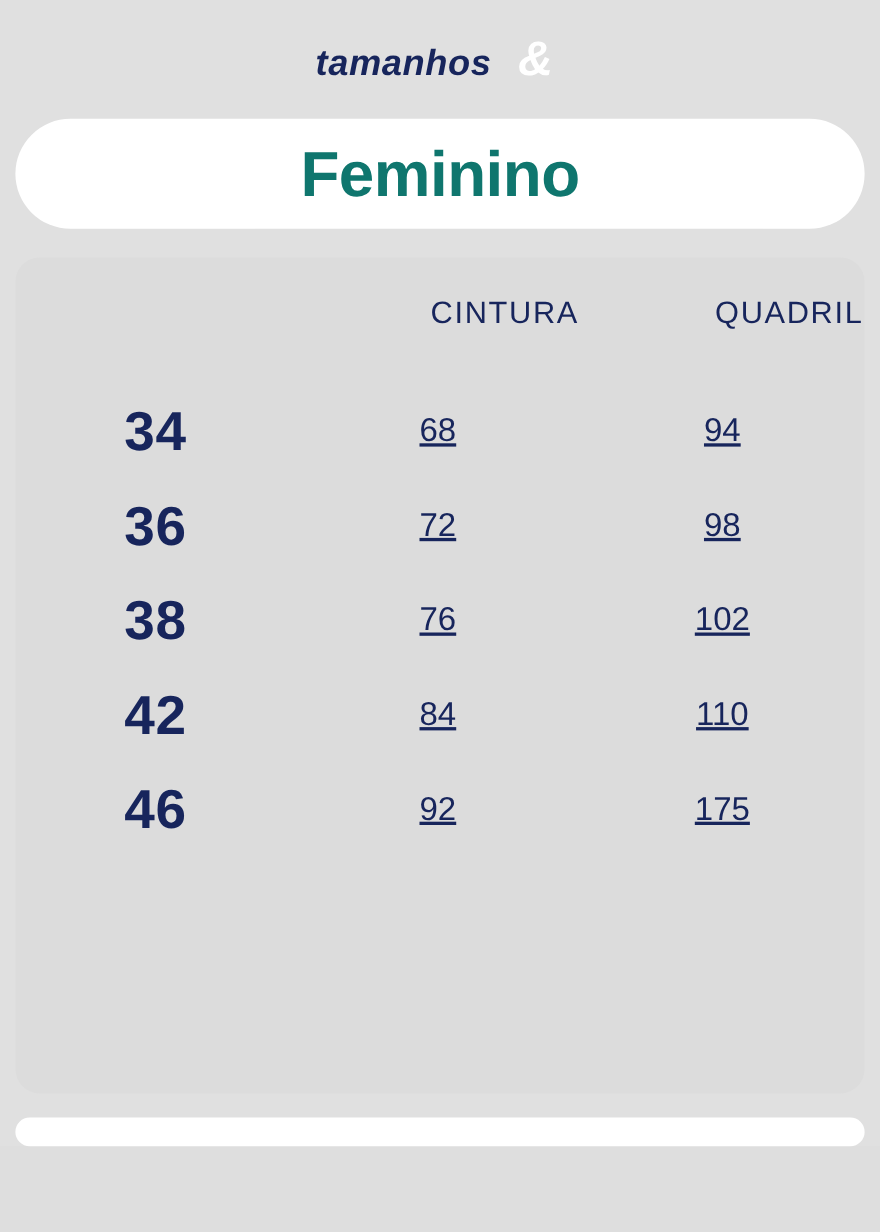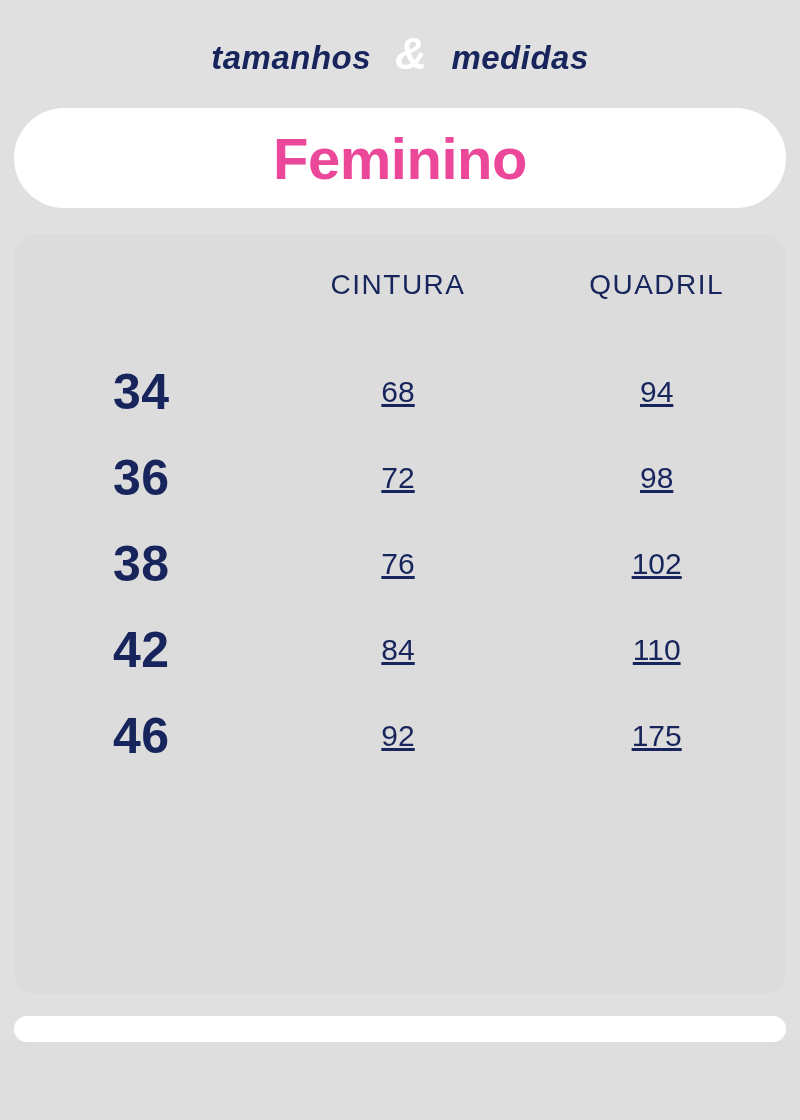--- a/index.html
+++ b/index.html
@@ -58,21 +58,21 @@
     border-radius: 50px;
     display: flex;
     align-items: center;
     justify-content: center;
   }
   .title-band h1 {
     margin: 16px;
     font-size: 58px;
     font-weight: bold;
     letter-spacing: -0.5px;
-    color: #ec4899;
+    color: #0f766e;
   }
 
   
   .table-card {
     margin: 26px 14px 0 14px;
     background: #dcdcdc;
     border-radius: 22px;
     padding: 34px 0 48px 0;
     box-sizing: border-box;
     height: 760px;
@@ -84,21 +84,21 @@
   }
   table.size-table col.c-size { width: 33%; }
   table.size-table col.c-val  { width: 33.5%; }
 
   table.size-table th {
     font-size: 28px;
     font-weight: normal;
     letter-spacing: 1.5px;
     color: #17255c;
     padding-bottom: 48px;
-    text-align: center;
+    text-align: right;
   }
   table.size-table th.blank { }
 
   table.size-table td {
     text-align: center;
     padding: 14px 0;
     color: #17255c;
   }
   td.size-cell {
     font-size: 50px;
@@ -130,21 +130,20 @@
 </style>
 </head>
 <body>
 
 <div class="page">
 
   <div class="header-strip">
     <div class="header-title">
       <span>tamanhos</span>
       <span class="amp">&amp;</span>
-      <span>medidas</span>
     </div>
   </div>
 
   <div class="title-band">
     <h1>Feminino</h1>
   </div>
 
   <div class="table-card">
     <table class="size-table">
       <colgroup>

